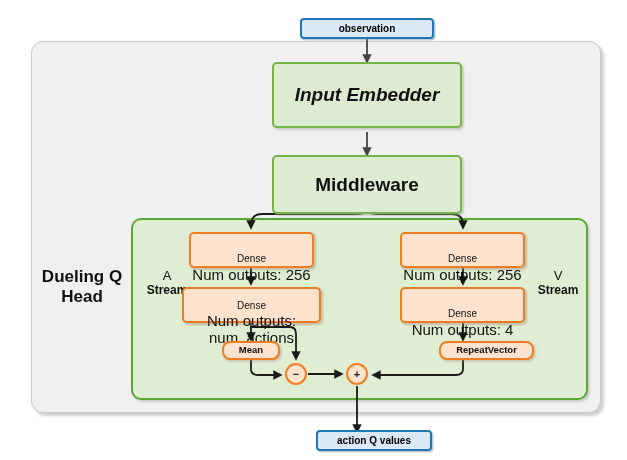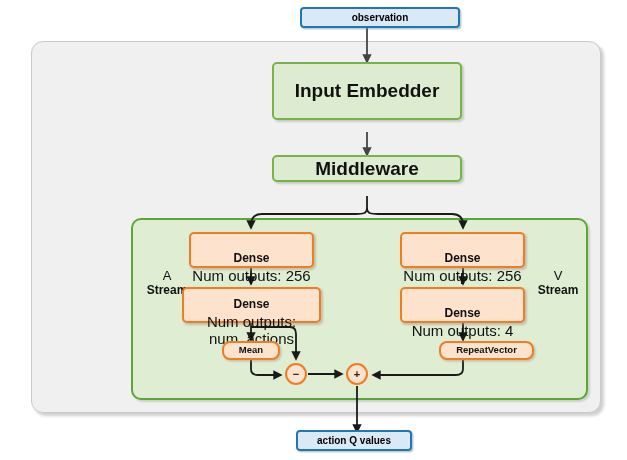--- a/index.html
+++ b/index.html
@@ -75,22 +75,22 @@
 
   
   .orange-box {
     background: #fde3ce;
     border: 2px solid #ef7d23;
     border-radius: 5px;
     color: #111111;
     box-shadow: 1.5px 1.5px 2px rgba(170,150,130,0.5);
   }
   .orange-box .title {
-    font-size: 12px;
-    font-weight: bold;
+    font-size: 10px;
+    font-weight: normal;
     margin-top: 36px;
   }
   .orange-box .sub {
     font-size: 15px;
     font-weight: normal;
     margin-top: 1px;
   }
   .orange-box.single {
     font-size: 9.5px;
     font-weight: bold;
@@ -182,32 +182,35 @@
 
     <path d="M 463 268 L 463 284" stroke="#1a1a1a" stroke-width="1.8" fill="none" marker-end="url(#arrow)"></path>
 
     <path d="M 463 322 L 463 340" stroke="#1a1a1a" stroke-width="1.8" fill="none" marker-end="url(#arrow)"></path>
 
     <path d="M 463 360 L 463 369 C 463 373, 460 375, 456 375 L 373 375" stroke="#1a1a1a" stroke-width="1.8" fill="none" marker-end="url(#arrow)"></path>
 
     <path d="M 357 386 L 357 432" stroke="#1a1a1a" stroke-width="1.8" fill="none" marker-end="url(#arrow)"></path>
   </svg>
 
-  <div class="node io-box" style="left:300px; top:7px; width:160px; height:21px;">
+  <div class="node io-box" style="left:300px; top:18px; width:134px; height:21px;">
     <span>observation</span>
   </div>
 
-  <div class="node green-box" style="left:272px; top:62px; width:190px; height:58px;">
+  <div class="node green-box" style="left:272px; top:62px; width:190px; height:66px;font-style:italic;">
     <span>Input Embedder</span>
   </div>
 
-  <div class="node green-box" style="left:272px; top:155px; width:190px; height:27px;">
+  <div class="node green-box" style="left:272px; top:155px; width:190px; height:59px;">
     <span>Middleware</span>
   </div>
 
+  <div class="label head" style="left:36px; top:267px; width:92px;">
+    <span>Dueling Q Head</span>
+  </div>
 
   <div class="label stream" style="left:140px; top:269px; width:54px;">
     <span class="letter">A</span>
     <span>Stream</span>
   </div>
 
   <div class="label stream" style="left:531px; top:269px; width:54px;">
     <span class="letter">V</span>
     <span>Stream</span>
   </div>
@@ -241,17 +244,17 @@
   </div>
 
   <div class="op-circle" style="left:285px; top:363px;">
     <span>−</span>
   </div>
 
   <div class="op-circle" style="left:346px; top:363px;">
     <span>+</span>
   </div>
 
-  <div class="node io-box" style="left:296px; top:430px; width:116px; height:21px;">
+  <div class="node io-box" style="left:316px; top:430px; width:116px; height:21px;">
     <span>action Q values</span>
   </div>
 
 </div>
 
 </body></html>

